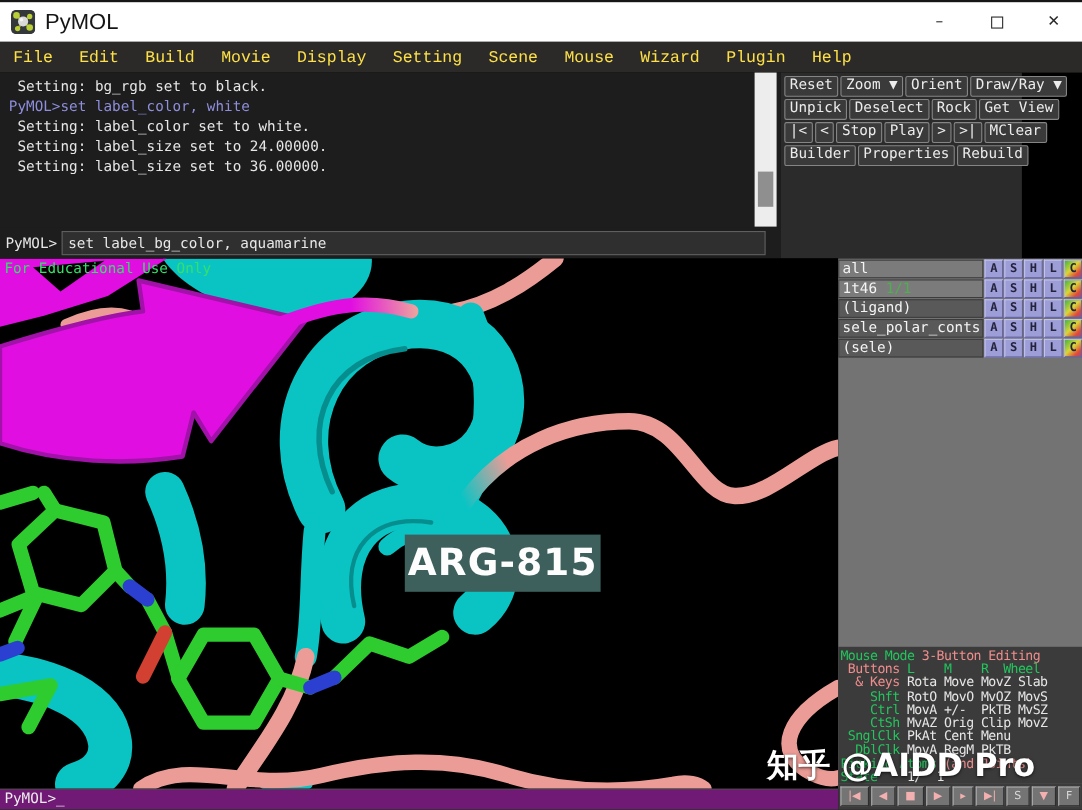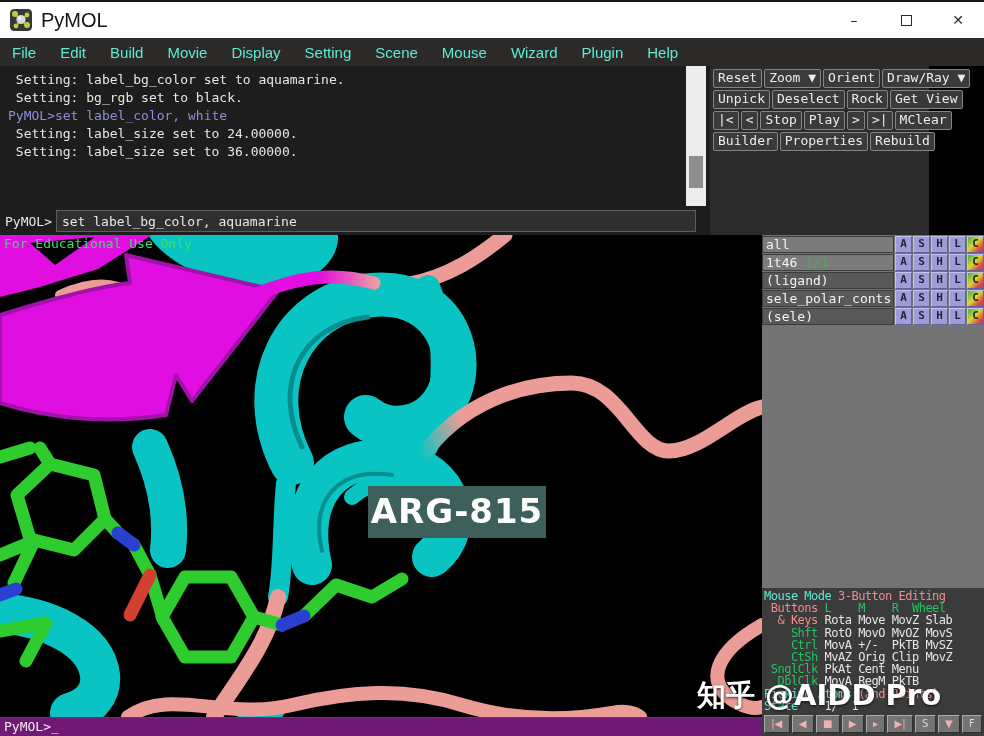--- a/index.html
+++ b/index.html
@@ -22,32 +22,32 @@
   .win-controls { margin-left:auto; display:flex; height:100%; }
   .win-btn {
     width:52px; height:100%; display:flex; align-items:center; justify-content:center;
     font-family:"DejaVu Sans", sans-serif; font-size:14px; color:#2a2a2a; cursor:default;
   }
   .win-btn .sq { width:11px; height:11px; border:1.5px solid #2a2a2a; display:block; }
   
   .menubar {
     position:absolute; left:0; top:38px; width:984px; height:28px;
     background:#2b2a28; display:flex; align-items:center;
-    font-family:Liberation Sans, sans-serif; font-size:15px; color:#5eead4;
+    font-family:Liberation Mono, monospace; font-size:15px; color:#fde047;
   }
   .menu-item { padding:0 12px; height:100%; display:flex; align-items:center; }
   
   .console-wrap {
     position:absolute; left:0; top:66px; width:710px; height:169px; background:#1d1d1d;
   }
   .console-log { position:absolute; left:0; top:0; width:710px; height:141px; padding:5px 0 0 8px; }
   .console-line { white-space:pre; font-size:13px; line-height:18px; }
   [data-c="white"]  { color:#e6e6e6; }
   [data-c="violet"] { color:#8e8edd; }
-  [data-c="green"]  { color:#5eead4; }
+  [data-c="green"]  { color:#22c55e; }
   [data-c="salmon"] { color:#ef8d8d; }
   [data-c="blue"]   { color:#22c55e; }
   .scrollbar {
     position:absolute; left:686px; top:0px; width:20px; height:140px; background:#ededed;
   }
   .scroll-thumb { position:absolute; left:3px; top:90px; width:14px; height:32px; background:#8f8f8f; }
   .cmdline {
     position:absolute; left:0; top:141px; width:710px; height:28px; background:#1d1d1d;
     display:flex; align-items:center;
   }
@@ -155,23 +155,23 @@
     <div class="menu-item">Setting</div>
     <div class="menu-item">Scene</div>
     <div class="menu-item">Mouse</div>
     <div class="menu-item">Wizard</div>
     <div class="menu-item">Plugin</div>
     <div class="menu-item">Help</div>
   </div>
 
   <div class="console-wrap">
     <div class="console-log">
-      <div class="console-line" data-c="white"> Setting: label_bg_color set to aquamarine.</div>
       <div class="console-line" data-c="white"> Setting: bg_rgb set to black.</div>
       <div class="console-line" data-c="violet">PyMOL&gt;set label_color, white</div>
+      <div class="console-line" data-c="white"> Setting: label_color set to white.</div>
       <div class="console-line" data-c="white"> Setting: label_size set to 24.00000.</div>
       <div class="console-line" data-c="white"> Setting: label_size set to 36.00000.</div>
     </div>
     <div class="scrollbar">
       <div class="scroll-thumb"></div>
     </div>
     <div class="cmdline">
       <span class="cmd-prompt">PyMOL&gt;</span>
       <input class="cmd-input" type="text" value="set label_bg_color, aquamarine" style="">
     </div>

